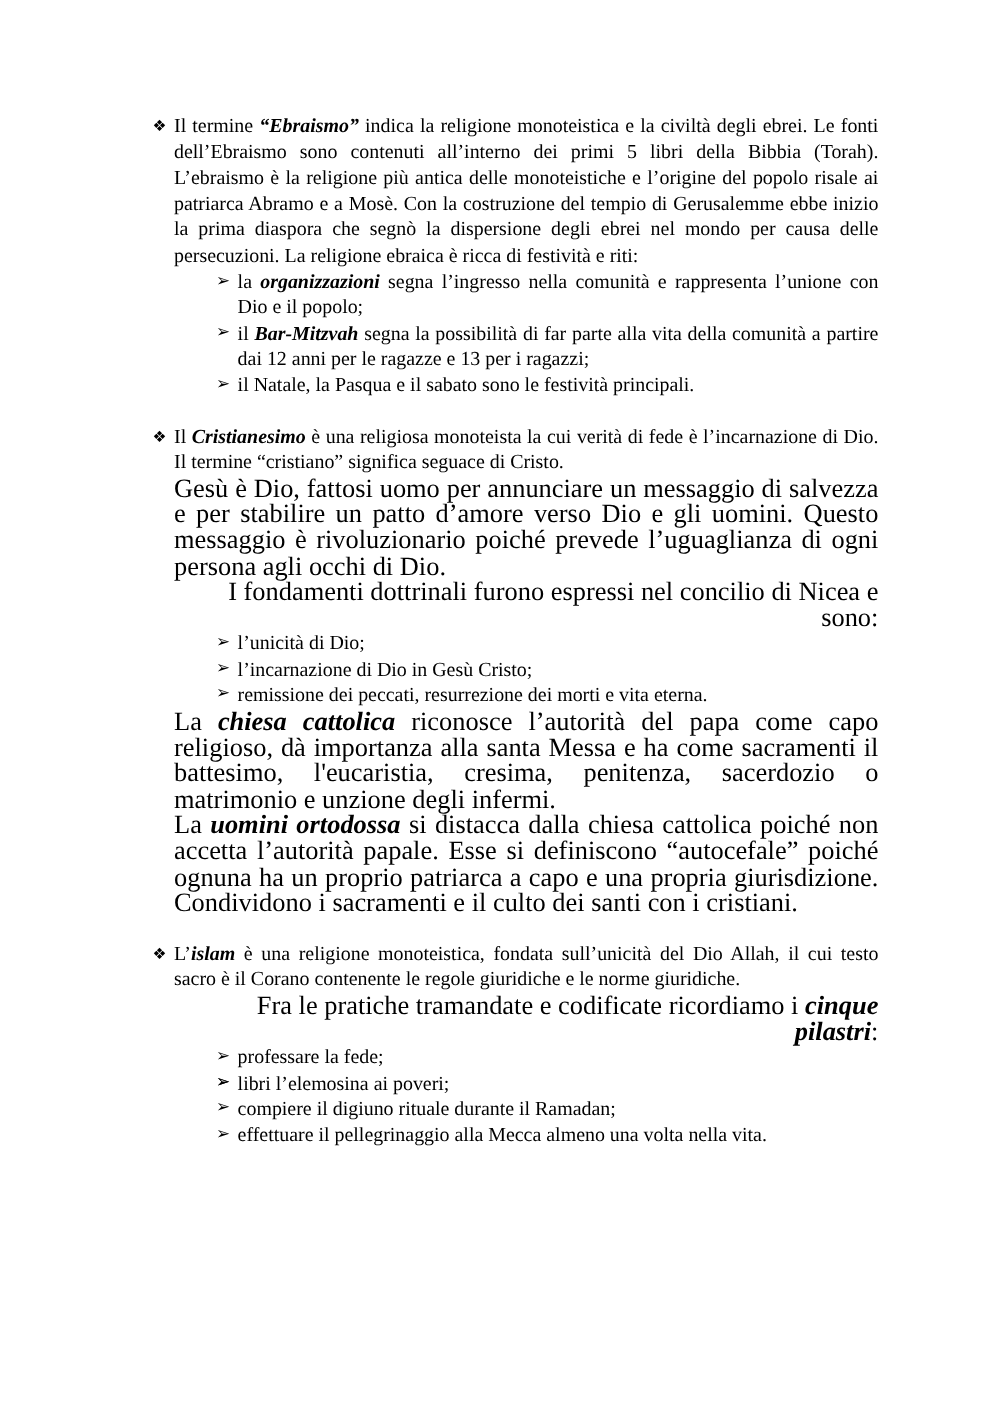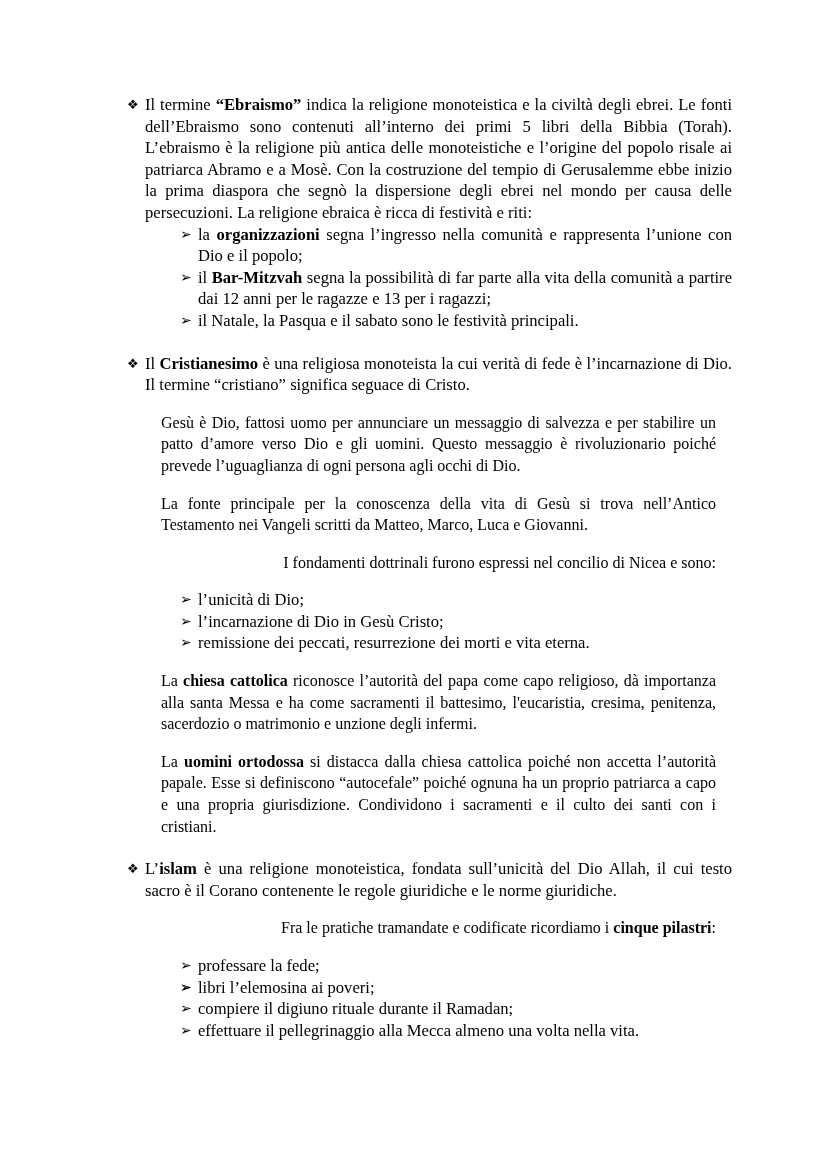--- a/index.html
+++ b/index.html
@@ -49,24 +49,24 @@
   }
   .para {
     font-size: 16.6px;
     line-height: 21.6px;
     text-align: justify;
     text-justify: inter-word;
     margin: 0;
   }
   
   .subpara {
-    font-size: 16px;
+    font-size: 22px;
     line-height: 21.6px;
     text-align: justify;
-    margin: 16px;
+    margin: 0;
     padding-left: 18px;
   }
   .subpara.nojust { text-align: right; }
 
   
   .arrow-list {
     margin: 0;
     padding: 0;
     list-style: none;
   }
@@ -82,20 +82,21 @@
   .arrow-mark {
     position: absolute;
     left: 53px;
     top: 0;
     font-size: 14px;
     line-height: 21.6px;
   }
 
   b, .bi {
     font-weight: bold;
+    font-style: italic;
   }
 </style>
 </head>
 <body>
 
 <div class="page">
   <div class="content" id="doc-body">
       <div class="section">
         <div class="bullet-row">
           <span class="bullet-mark">❖</span>
@@ -106,21 +107,20 @@
           <li class="arrow-item"><span class="arrow-mark">➢</span><span><span>il </span><span class="bi">Bar-Mitzvah</span><span> segna la possibilità di far parte alla vita della comunità a partire dai 12 anni per le ragazze e 13 per i ragazzi;</span></span></li>
           <li class="arrow-item nojust"><span class="arrow-mark">➢</span><span><span>il Natale, la Pasqua e il sabato sono le festività principali.</span></span></li>
         </ul>
       </div>
       <div class="section">
         <div class="bullet-row">
           <span class="bullet-mark">❖</span>
           <p class="para"><span>Il </span><span class="bi">Cristianesimo</span><span> è una religiosa monoteista la cui verità di fede è l’incarnazione di Dio.  Il termine “cristiano” significa seguace di Cristo.</span></p>
         </div>
         <p class="subpara"><span>Gesù è Dio, fattosi uomo per annunciare un messaggio di salvezza e per stabilire un patto d’amore verso Dio e gli uomini. Questo messaggio è rivoluzionario poiché prevede l’uguaglianza di ogni persona agli occhi di Dio.</span></p>
-        <p class="subpara"><span>La fonte principale per la conoscenza della vita di Gesù si trova nell’Antico Testamento nei Vangeli scritti da Matteo, Marco, Luca e Giovanni.</span></p>
         <p class="subpara nojust"><span>I fondamenti dottrinali furono espressi nel concilio di Nicea e sono:</span></p>
         <ul class="arrow-list">
           <li class="arrow-item nojust"><span class="arrow-mark">➢</span><span><span>l’unicità di Dio;</span></span></li>
           <li class="arrow-item nojust"><span class="arrow-mark">➢</span><span><span>l’incarnazione di Dio in Gesù Cristo;</span></span></li>
           <li class="arrow-item nojust"><span class="arrow-mark">➢</span><span><span>remissione dei peccati, resurrezione dei morti e vita eterna.</span></span></li>
         </ul>
         <p class="subpara"><span>La </span><span class="bi">chiesa cattolica</span><span> riconosce l’autorità del papa come capo religioso, dà importanza alla santa Messa e ha come sacramenti il battesimo, l'eucaristia, cresima, penitenza, sacerdozio o matrimonio e unzione degli infermi.</span></p>
         <p class="subpara"><span>La </span><span class="bi">uomini ortodossa</span><span> si distacca dalla chiesa cattolica poiché non accetta l’autorità papale. Esse si definiscono “autocefale” poiché ognuna ha un proprio patriarca a capo e una propria giurisdizione. Condividono i sacramenti e il culto dei santi con i cristiani.</span></p>
       </div>
       <div class="section">

